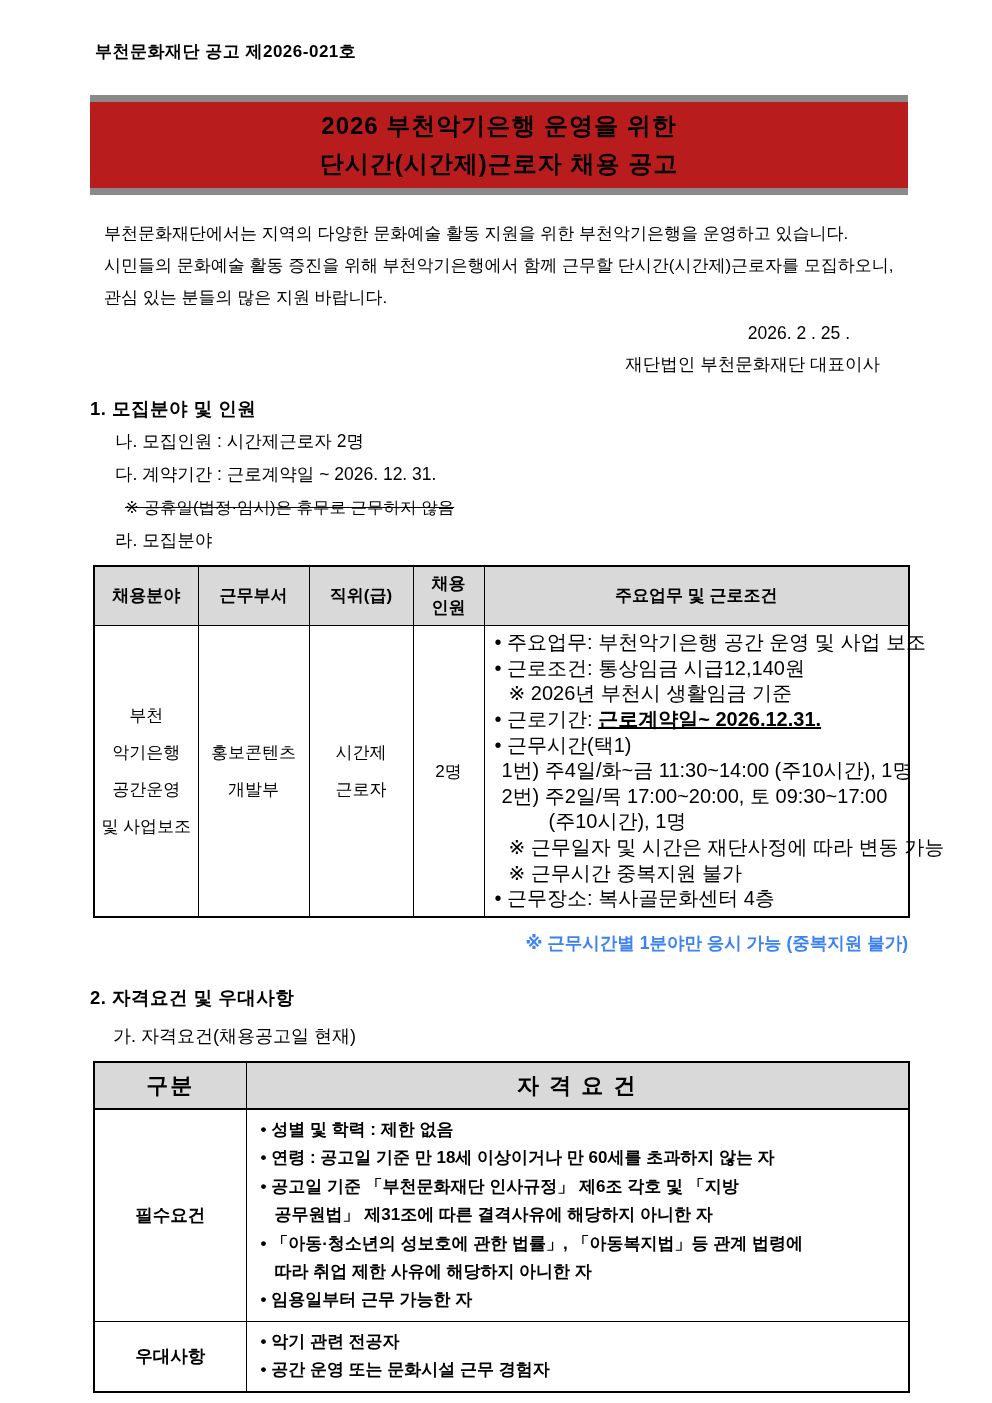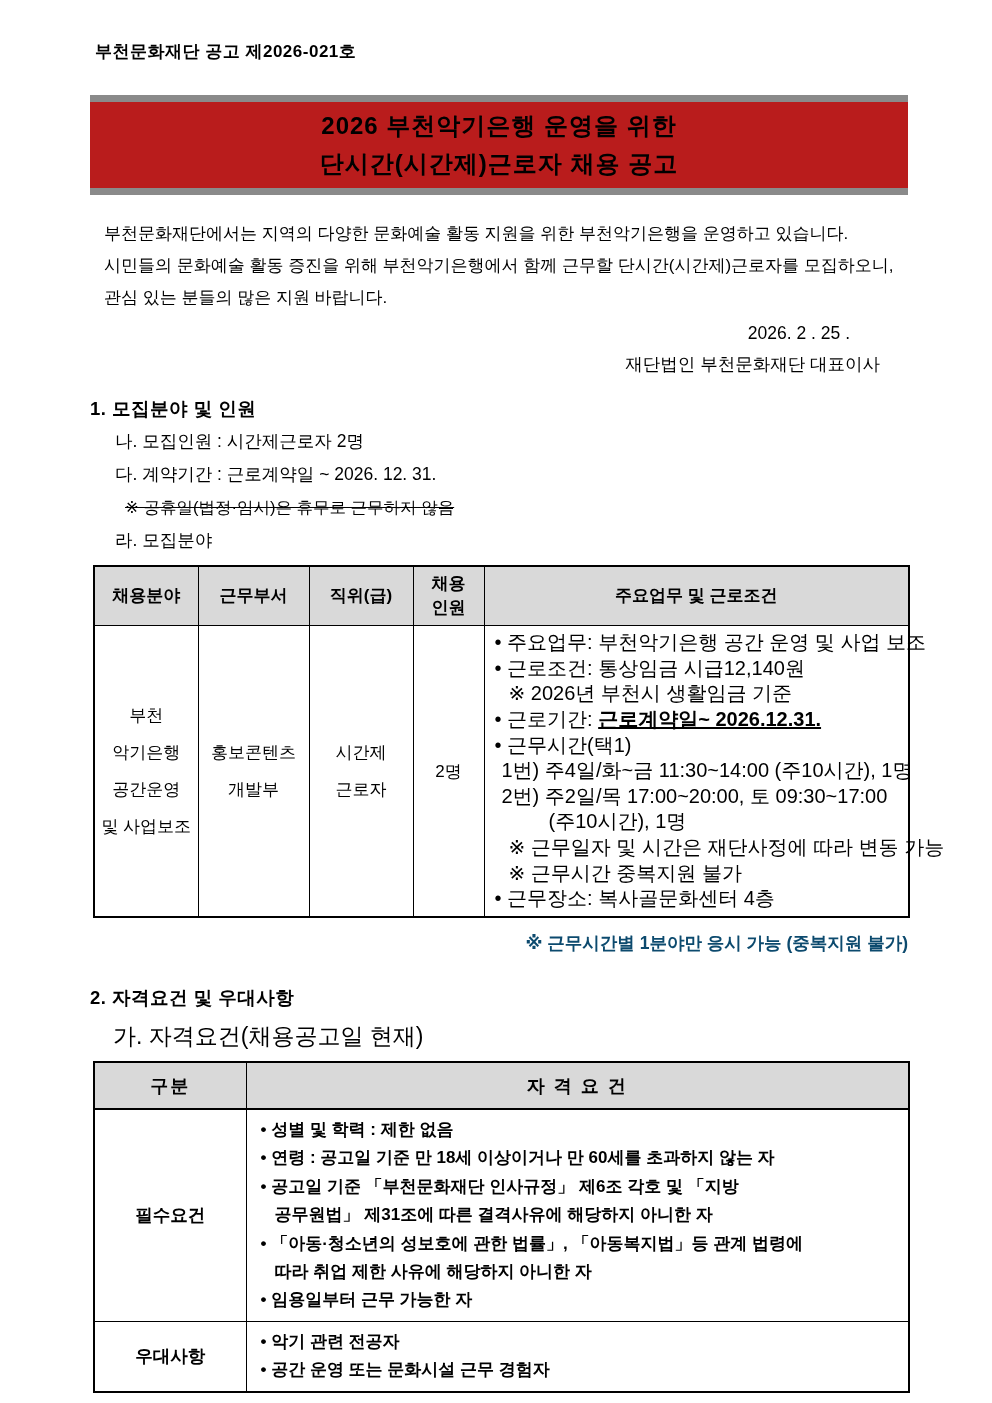--- a/index.html
+++ b/index.html
@@ -43,25 +43,25 @@
   .t1 .details .line{font-size:20px;line-height:25.6px;white-space:nowrap;padding-left:8px;}
   .t1 .details .line.ind05{padding-left:15px;}
   .t1 .details .line.ind1{padding-left:22px;}
   .t1 .details .line.ind2{padding-left:62px;}
   .emph{font-weight:bold;text-decoration:underline;}
   .blue-note{
     margin:13px 84px 0 0;text-align:right;
     font-size:17.5px;font-weight:bold;white-space:nowrap;
   }
   .sec2-heading{margin:30px 0 4px 90px;font-size:18.5px;font-weight:bold;letter-spacing:.5px;}
-  .sub-item{margin:11px 0 0 113px;font-size:23px;line-height:30px;}
+  .sub-item{margin:11px 0 0 113px;font-size:18px;line-height:30px;}
   .t2{margin:10px 0 0 93px;width:815px;border:2px solid #000;}
   .t2 th,.t2 td{border:1px solid #000;font-weight:bold;}
   .t2 th{
-    background:#d9d9d9;height:43px;font-size:18px;font-weight:bold;
+    background:#d9d9d9;height:43px;font-size:22px;font-weight:bold;
     text-align:center;vertical-align:middle;border-bottom:2px solid #000;letter-spacing:2px;
   }
   .t2 .label-cell{text-align:center;vertical-align:middle;font-size:17.5px;}
   .t2 .req-cell{padding:6px 4px;vertical-align:middle;}
   .t2 .req-cell .line{font-size:17px;line-height:28.4px;white-space:nowrap;padding-left:10px;}
   .t2 .req-cell .line.cont{padding-left:24px;}
   .t2 .row-must{height:200px;}
   .t2 .row-pref{height:68px;}
 </style>
 </head>
@@ -139,21 +139,21 @@
             <div class="line ind05"><span>2번) 주2일/목 17:00~20:00, 토 09:30~17:00</span></div>
             <div class="line ind2"><span>(주10시간), 1명</span></div>
             <div class="line ind1"><span>※ 근무일자 및 시간은 재단사정에 따라 변동 가능</span></div>
             <div class="line ind1"><span>※ 근무시간 중복지원 불가</span></div>
             <div class="line"><span>• 근무장소: 복사골문화센터 4층</span></div>
           </td>
     </tr>
   </tbody>
     </table>
 
-  <div class="blue-note" style="color: #0c4a6e;">※ 근무시간별 1분야만 응시 가능 (중복지원 불가)</div>
+  <div class="blue-note" style="color: #3b82f6;">※ 근무시간별 1분야만 응시 가능 (중복지원 불가)</div>
 
   <div class="sec2-heading">2. 자격요건 및 우대사항</div>
   <div class="sub-item">가. 자격요건(채용공고일 현재)</div>
 
   <table class="t2">
     <colgroup>
       <col style="width:152px">
         <col style="width:663px">
     </colgroup>
     <tbody>

